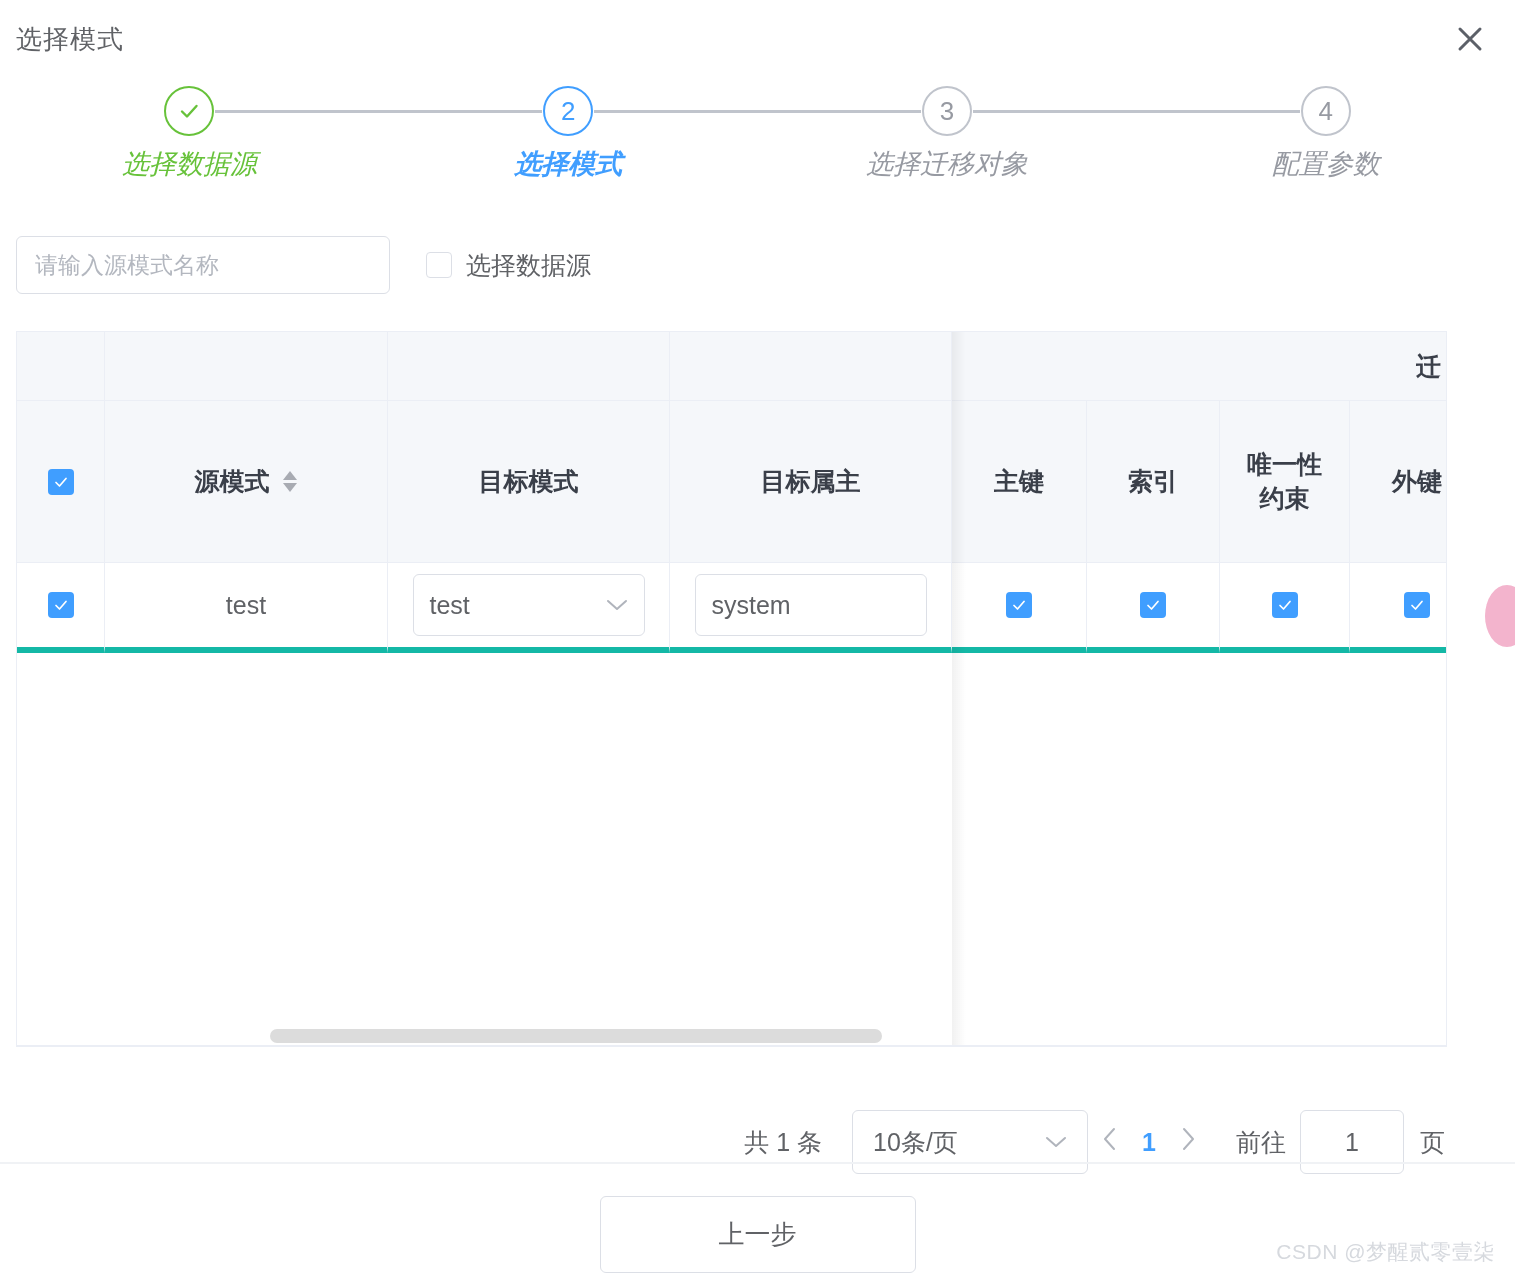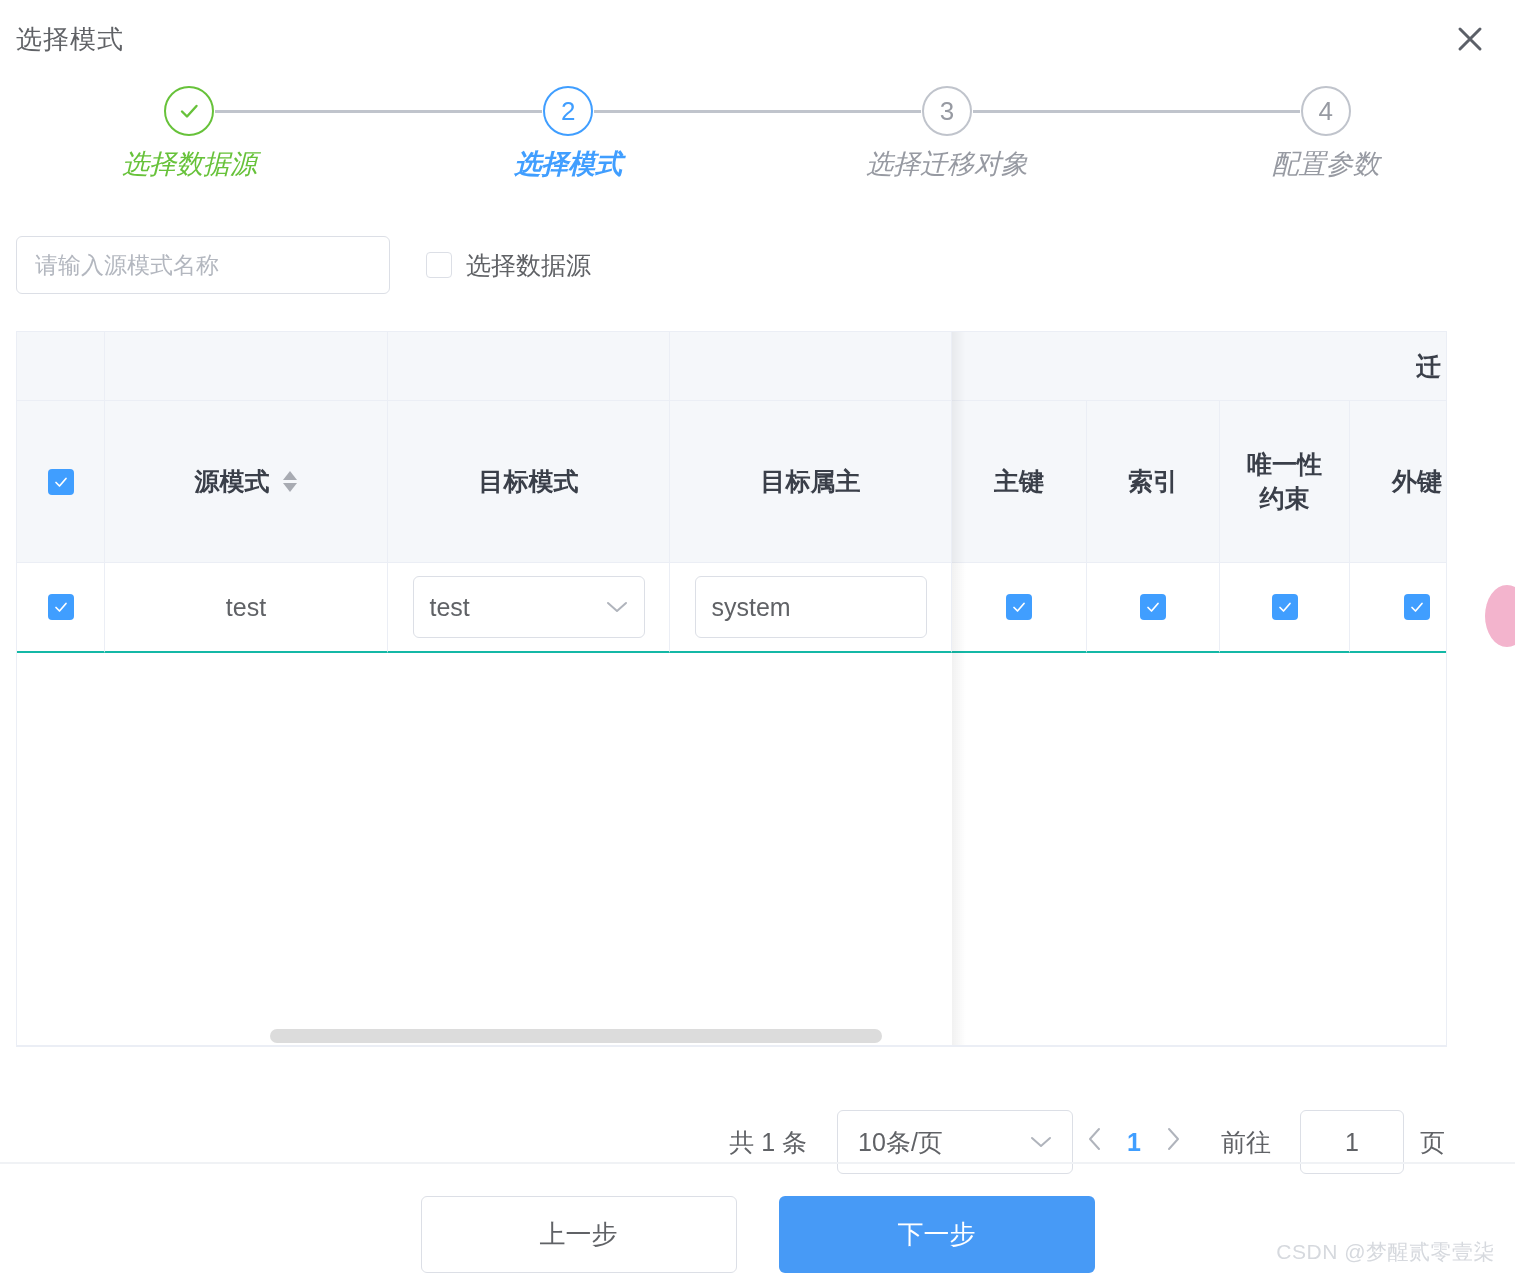--- a/index.html
+++ b/index.html
@@ -88,21 +88,21 @@
     position: absolute; top: 0; height: 162px; border-right: 1px solid #ebeef5;
     border-bottom: 1px solid #ebeef5;
     display: flex; align-items: center; justify-content: center; text-align: center;
     font-size: 25px; font-weight: bold; color: #3a3f49; line-height: 1.35;
     padding: 0 6px; overflow: hidden;
   }
   .tbody { position: relative; height: 484px; }
   .body-row { position: relative; height: 90px; }
   .body-cell {
     position: absolute; top: 0; height: 90px; border-right: 1px solid #ebeef5;
-    border-bottom: 2px solid #14b8a6;
+    border-bottom: 6px solid #14b8a6;
     display: flex; align-items: center; justify-content: center;
     font-size: 25px; color: #606266; overflow: hidden;
   }
   
   .fixed-left {
     position: absolute; left: 0; top: 0; width: 935px; height: 715px;
     background: transparent; z-index: 5; pointer-events: none;
   }
   .fixed-left::after {
     content: ""; position: absolute; right: -14px; top: 0; width: 14px; height: 100%;
@@ -150,21 +150,21 @@
     display: flex; align-items: center; font-size: 25px; color: #606266;
   }
   .pg-total { margin-right: 30px; }
   .pg-size {
     width: 236px; height: 64px; border: 1px solid #dcdfe6; border-radius: 6px;
     display: flex; align-items: center; justify-content: space-between;
     padding: 0 20px; font-size: 25px; color: #606266; background: #fff; cursor: pointer;
   }
   .pg-arrow { width: 44px; text-align: center; color: #b0b4bc; font-size: 27px; cursor: pointer; }
   .pg-num { color: #409eff; font-weight: bold; font-size: 25px; padding: 0 10px; cursor: pointer; }
-  .pg-jump-label { margin-left: 26px; margin-right: 29px; }
+  .pg-jump-label { margin-left: 26px; margin-right: 14px; }
   .pg-jump-input {
     width: 104px; height: 64px; border: 1px solid #dcdfe6; border-radius: 6px;
     text-align: center; font-size: 25px; color: #606266; outline: none; font-family: inherit;
   }
   .pg-unit { margin-left: 16px; }
 
   
   .footer-sep { position: absolute; left: 0; top: 1162px; width: 1515px; height: 2px; background: #f0f2f5; }
   .footer {
     position: absolute; left: 0; top: 1196px; width: 1515px;
@@ -396,17 +396,16 @@
         </svg>
     </span>
     <span class="pg-jump-label">前往</span>
     <input class="pg-jump-input" value="1" style="">
     <span class="pg-unit">页</span>
   </div>
 
   <div class="footer-sep"></div>
   <div class="footer">
     <button class="btn-prev">上一步</button>
-    <button class="btn-next">下一步</button>
   </div>
 
   <div class="watermark">CSDN @梦醒贰零壹柒</div>
 </div>
 
 </body></html>

